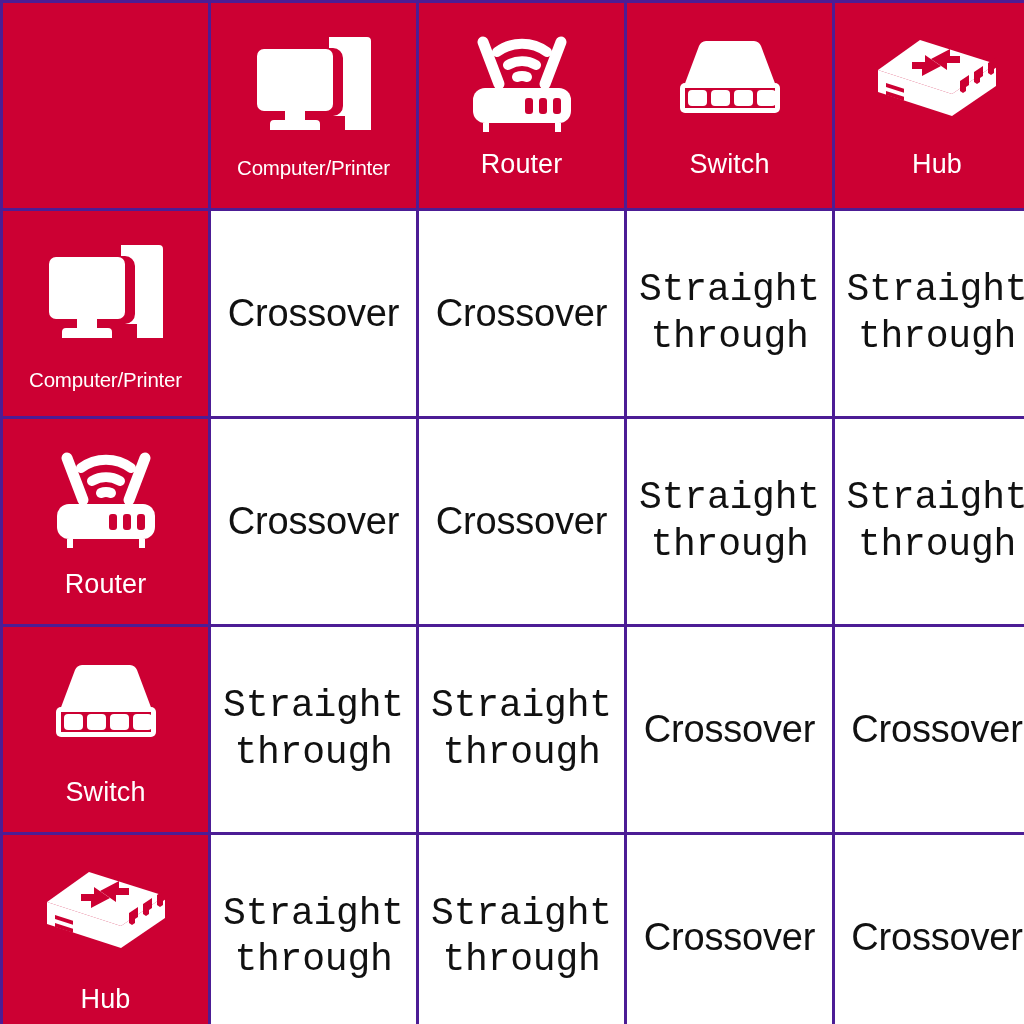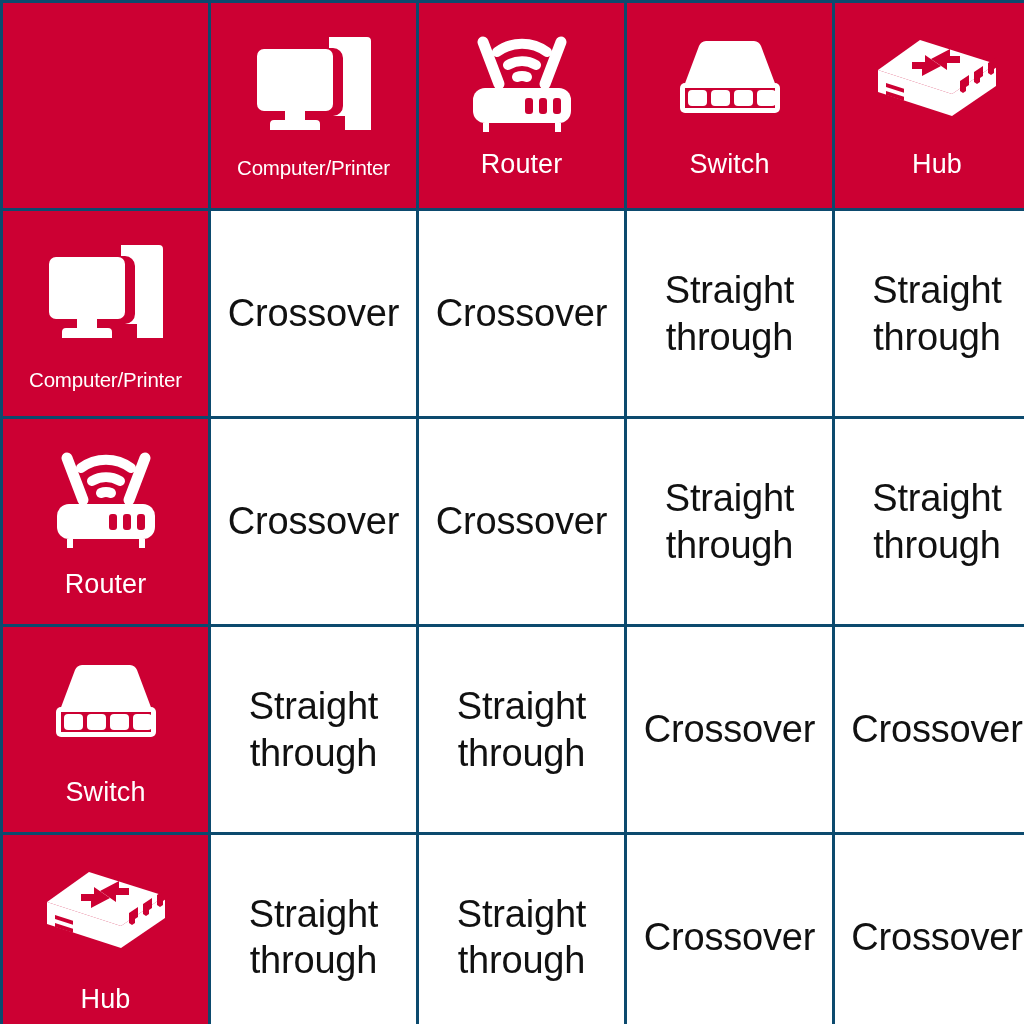--- a/index.html
+++ b/index.html
@@ -14,21 +14,21 @@
     overflow: hidden;
   }
 
   #matrix {
     width: 1024px;
     height: 1024px;
     box-sizing: border-box;
     display: grid;
     grid-template-columns: 205px 205px 205px 205px 204px;
     grid-template-rows: 205px 205px 205px 205px 204px;
-    background: #0c4a6e;      
+    background: #4c1d95;      
     gap: 3px;
     padding: 3px;
   }
 
   .cell {
     position: relative;
     box-sizing: border-box;
     display: flex;
     flex-direction: column;
     align-items: center;
@@ -73,21 +73,21 @@
   }
   .data .val {
     color: #111111;
     font-size: 38px;
     line-height: 1.22;
     text-align: center;
     font-weight: 400;
     letter-spacing: -0.2px;
     max-width: 92%;
   }
-  .data .val.two-line { white-space: pre-line; }
+  .data .val.two-line { white-space: pre-line; font-family: Liberation Mono, monospace; }
 
   svg { display: block; }
 </style>
 </head>
 <body>
 
 <div id="matrix">
 
   <div class="cell corner"></div>
 

